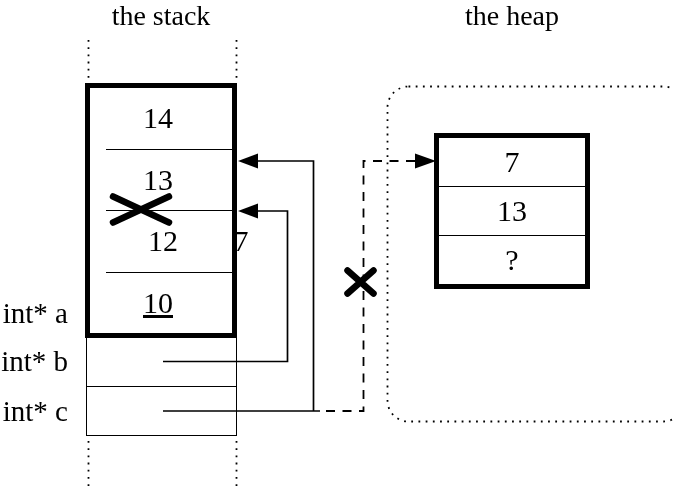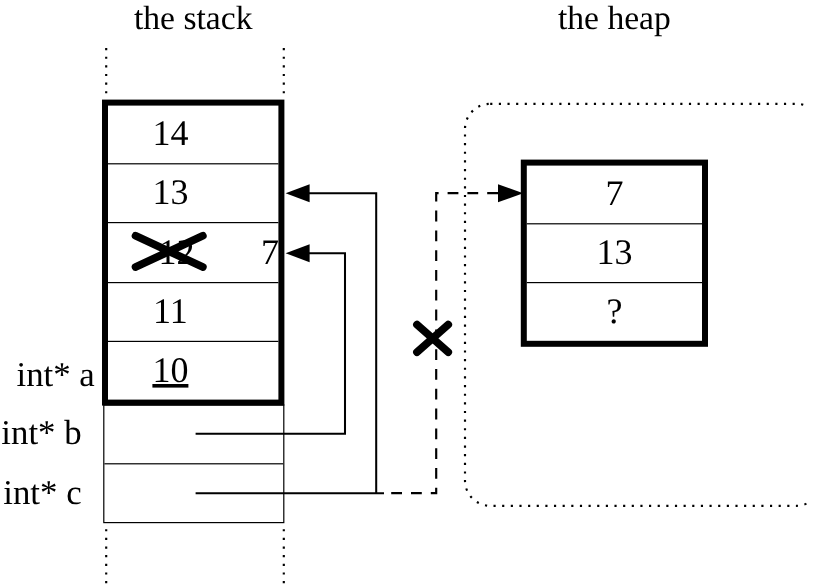--- a/index.html
+++ b/index.html
@@ -25,20 +25,21 @@
   }
   .stack-title { left: 85px; width: 152px; }
   .heap-title  { left: 434px; width: 156px; }
 
   .stack-box {
     position: absolute; left: 85px; top: 83px;
     width: 152px; height: 255px;
     border: 5px solid #000; box-sizing: border-box;
     display: flex; flex-direction: column;
     z-index: 1;
+    padding-left: 16px;
   }
   .stack-box .srow {
     flex: 1 1 0;
     position: relative;
     border-bottom: 1.5px solid #000;
     display: flex; align-items: center;
   }
   .stack-box .srow:last-child { border-bottom: none; text-decoration: underline; }
   .num {
     font-size: 30px; line-height: 30px;
@@ -64,21 +65,21 @@
   }
   .bc-box .brow { flex: 1 1 0; border-bottom: 1.5px solid #000; }
   .bc-box .brow:last-child { border-bottom: none; }
 
   .ptr-label {
     position: absolute; left: 0; width: 68px;
     font-size: 29px; line-height: 33px;
     text-align: right; white-space: nowrap;
     z-index: 2;
   }
-  .ptr-a { top: 297px; padding-left: 11px; }
+  .ptr-a { top: 297px; }
   .ptr-b { top: 345px; }
   .ptr-c { top: 395px; }
 
   .heap-box {
     position: absolute; left: 434px; top: 133px;
     width: 156px; height: 156px;
     border: 5px solid #000; box-sizing: border-box;
     display: flex; flex-direction: column;
     z-index: 1;
   }
@@ -100,23 +101,20 @@
   <div class="stack-box">
     <div class="srow">
       <span class="num centered">14</span>
     </div>
     <div class="srow">
       <span class="num centered">13</span>
     </div>
     <div class="srow">
       <span class="num old">12</span>
       <span class="num new">7</span>
-    </div>
-    <div class="srow">
-      <span class="num centered">11</span>
     </div>
     <div class="srow">
       <span class="num centered">10</span>
     </div>
   </div>
 
   <div class="bc-box">
     <div class="brow"></div>
     <div class="brow"></div>
   </div>

